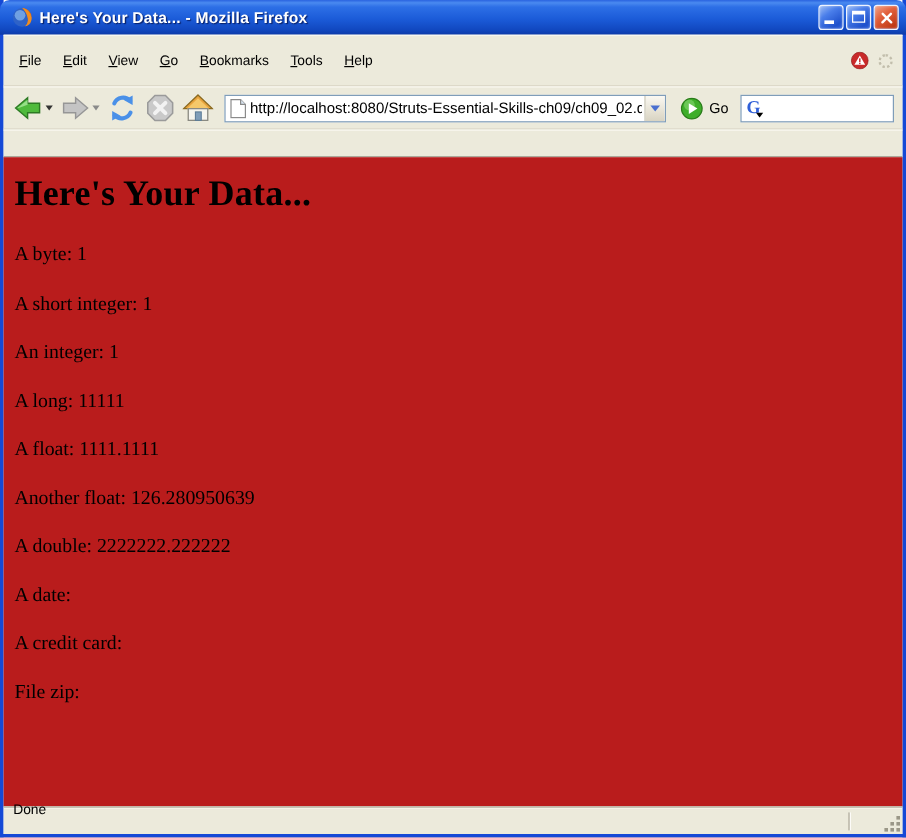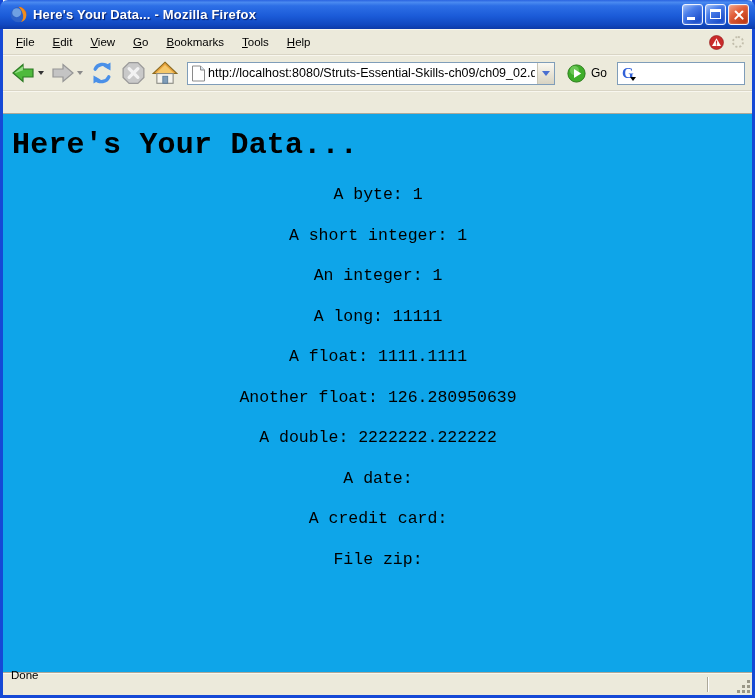--- a/index.html
+++ b/index.html
@@ -34,21 +34,21 @@
   .winbtn.minmax { background:linear-gradient(145deg,#9dbdf5 0%,#4a7eea 35%,#1e50cc 80%,#2a5cd8 100%); }
   .winbtn.close  { background:linear-gradient(145deg,#f0a488 0%,#e2603c 40%,#c03a16 85%,#d0statusbar4a24 100%); background:linear-gradient(145deg,#f0a488 0%,#e2603c 40%,#c03a16 85%); }
   .glyph-min { position:absolute; left:4px; bottom:4px; width:8px; height:3px; background:#fff; }
   .glyph-max { position:absolute; left:4px; top:4px; width:11px; height:10px; border:1px solid #fff; border-top:3px solid #fff; }
   .glyph-close-a,.glyph-close-b { position:absolute; left:4px; top:9px; width:12px; height:2.4px; background:#fff; border-radius:1px; }
   .glyph-close-a { transform:rotate(45deg); }
   .glyph-close-b { transform:rotate(-45deg); }
 
   
   .menubar {
-    height:26px; flex:none; background:#eceadb;
+    height:43px; flex:none; background:#eceadb;
     border-top:1px solid #f8f7ef; border-bottom:1px solid #d9d5c5;
     display:flex; align-items:center; padding:0 8px 0 4px; font-size:11.5px; color:#000;
   }
   .menu-item { display:inline-block; padding:3px 9px; cursor:default; }
   .menu-item::first-letter { text-decoration:underline; }
   .menubar-spacer { flex:1; }
   .alert-icon { width:15px; height:15px; margin-right:8px; }
   .throbber-icon { width:12px; height:12px; border:2px dotted #c2beac; border-radius:50%; display:inline-block; }
 
   
@@ -90,25 +90,25 @@
   }
 
   
   .bookmarksbar {
     height:23px; flex:none; background:#eceadb;
     border-top:1px solid #f8f7ef; border-bottom:1px solid #aca899;
   }
 
   
   .content {
-    flex:1; background:#0ea5e9; overflow:hidden; padding:6px 8px 16px 9px;
-    font-family:Liberation Mono, monospace; color:#000;
+    flex:1; background:#b91c1c; overflow:hidden; padding:6px 8px 16px 9px;
+    font-family:Liberation Serif, serif; color:#000;
   }
   .content h1 { font-size:30px; font-weight:bold; margin:8px 0 23px; letter-spacing:.2px; }
-  .content p { font-size:16.5px; line-height:19px; margin:0 0 21.5px;text-align:center; }
+  .content p { font-size:16.5px; line-height:19px; margin:0 0 21.5px; }
 
   
   .statusbar {
     height:23px; flex:none; background:#eceadb;
     border-top:1px solid #aca899; box-shadow:inset 0 1px 0 #f8f7ef;
     display:flex; align-items:center; padding:0 4px 18px 8px; font-size:11.5px; position:relative;
   }
   .sb-sep { position:absolute; right:44px; top:4px; bottom:3px; width:1px; background:#aca899; box-shadow:1px 0 0 #fff; }
   .grip { position:absolute; right:2px; bottom:2px; width:13px; height:13px; }
   .grip::before {

